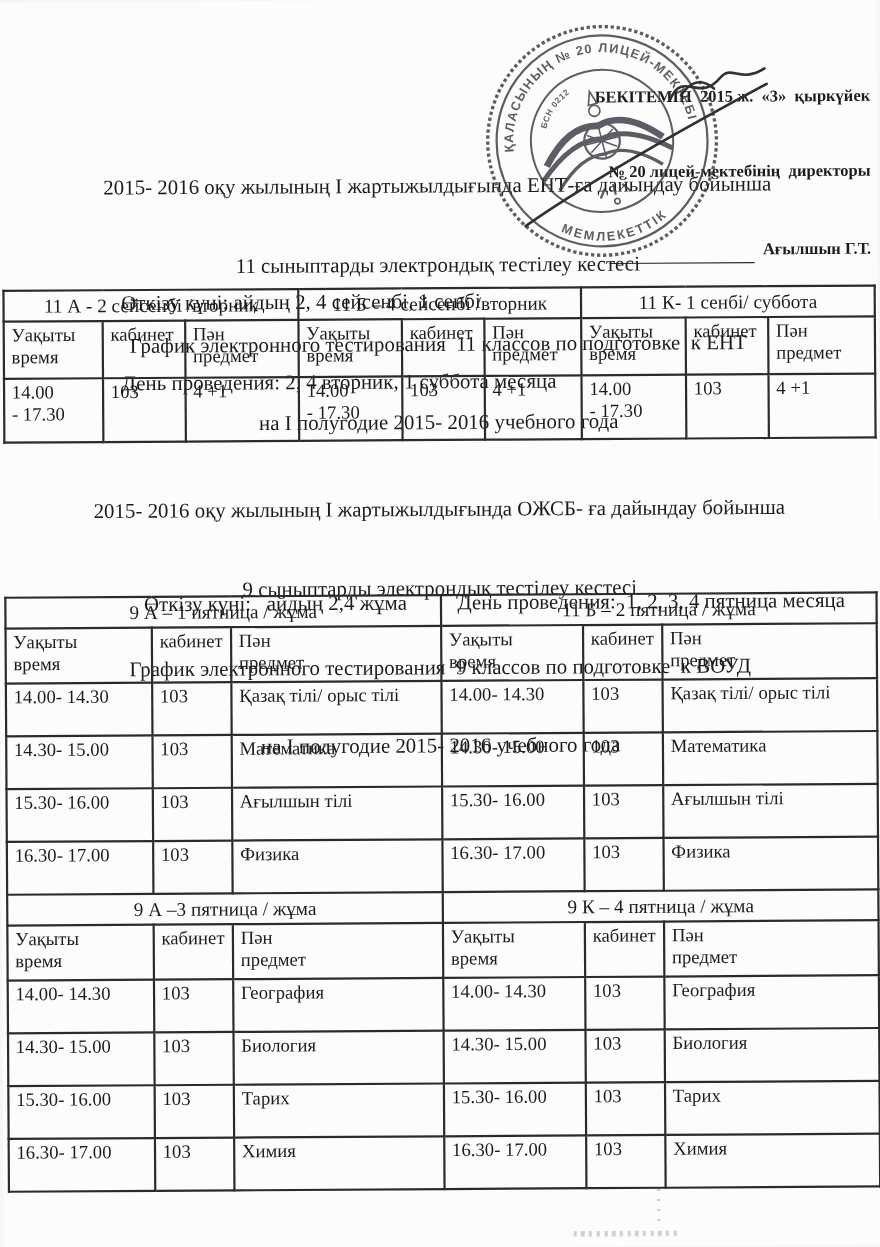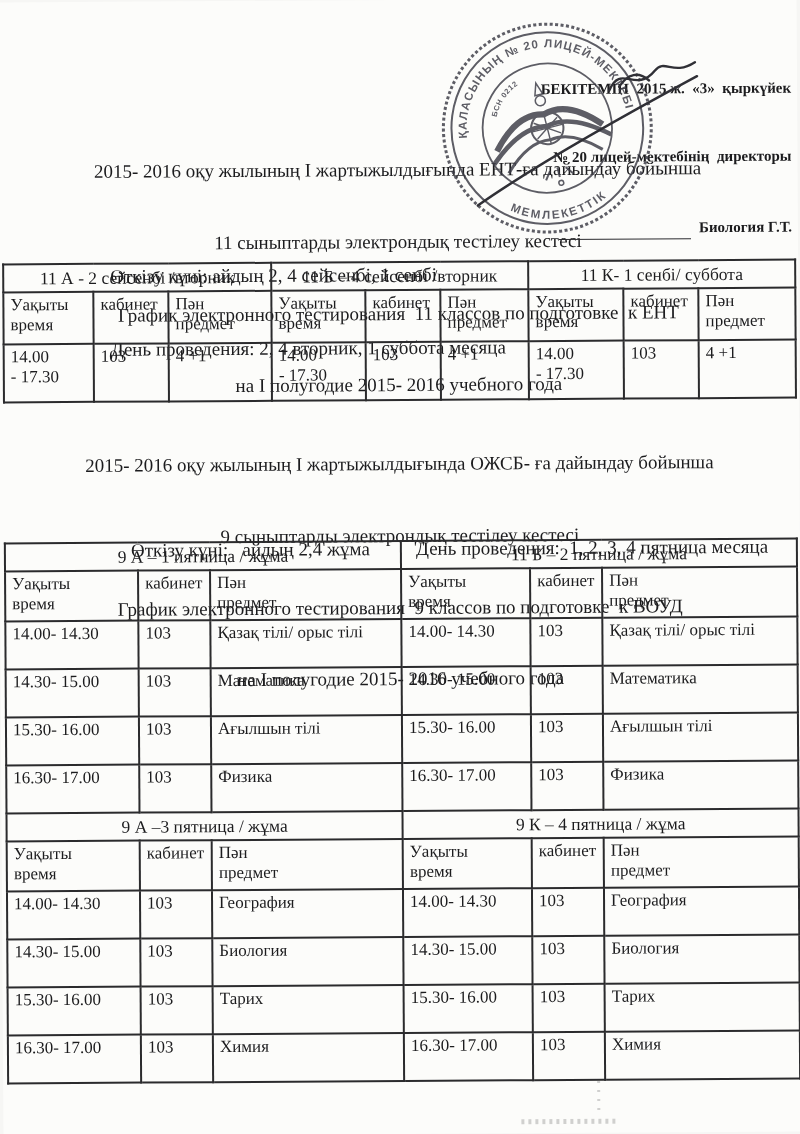--- a/index.html
+++ b/index.html
@@ -89,21 +89,21 @@
   }
 </style>
 </head>
 <body>
 
 <div class="sheet">
 
   <div class="approval">
     <div>БЕКІТЕМІН  2015 ж.  «3»  қыркүйек</div>
     <div>№ 20 лицей-мектебінің  директоры</div>
-    <div class="row3"><span class="sig-underline"></span><span>Биология Г.Т.</span></div>
+    <div class="row3"><span class="sig-underline"></span><span>Ағылшын Г.Т.</span></div>
   </div>
 
   <svg class="stamp" viewBox="0 0 220 220">
     <g transform="rotate(-14 110 110)" fill="none" stroke="#3b3b45">
       <circle cx="110" cy="110" r="103" stroke-width="3" stroke-dasharray="3 2.4"></circle>
       <circle cx="110" cy="110" r="95" stroke-width="2"></circle>
       <circle cx="110" cy="110" r="64" stroke-width="1.8"></circle>
       <defs>
         <path id="arcTop" d="M 30 110 A 80 80 0 0 1 190 110"></path>
         <path id="arcBottom" d="M 22 112 A 88 88 0 0 0 198 112"></path>

